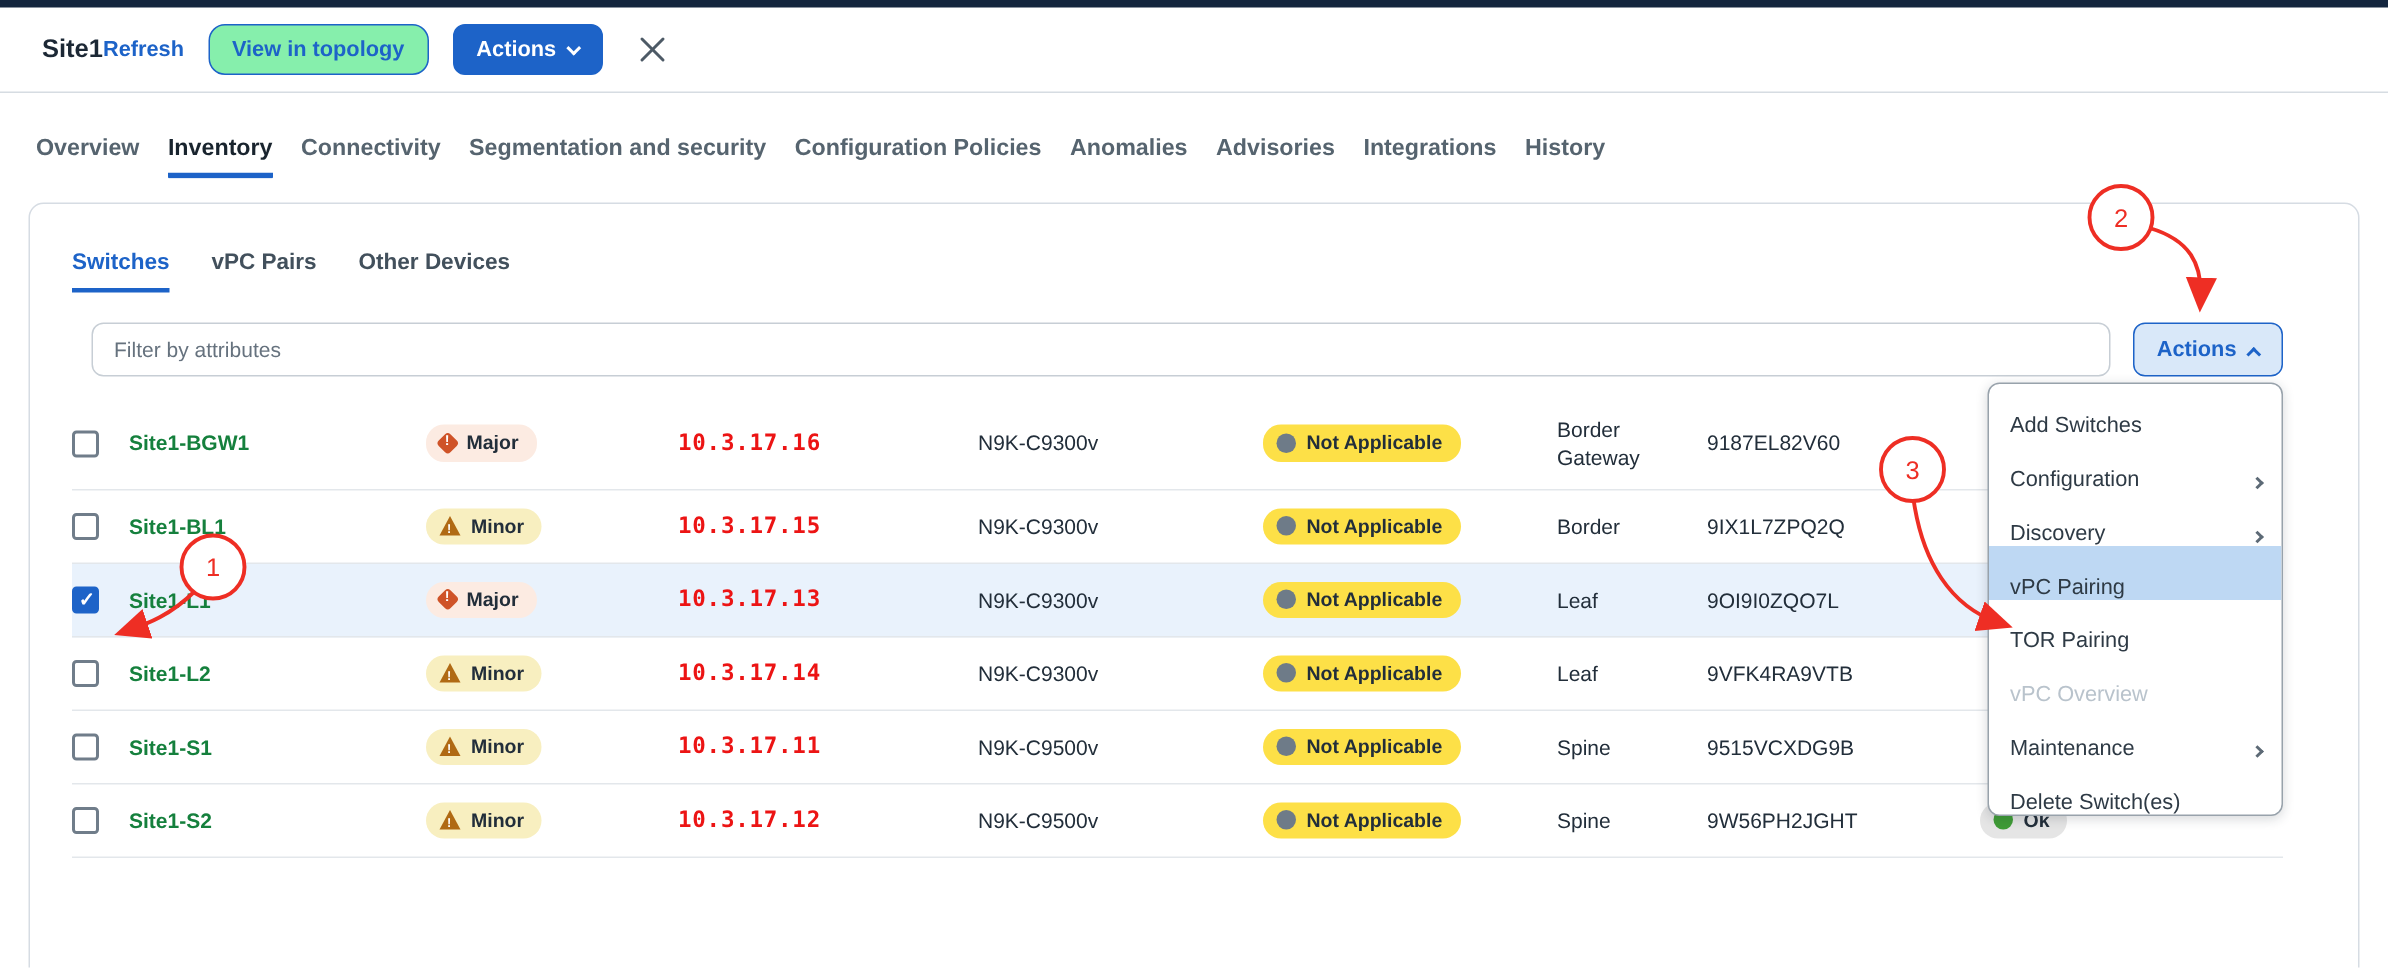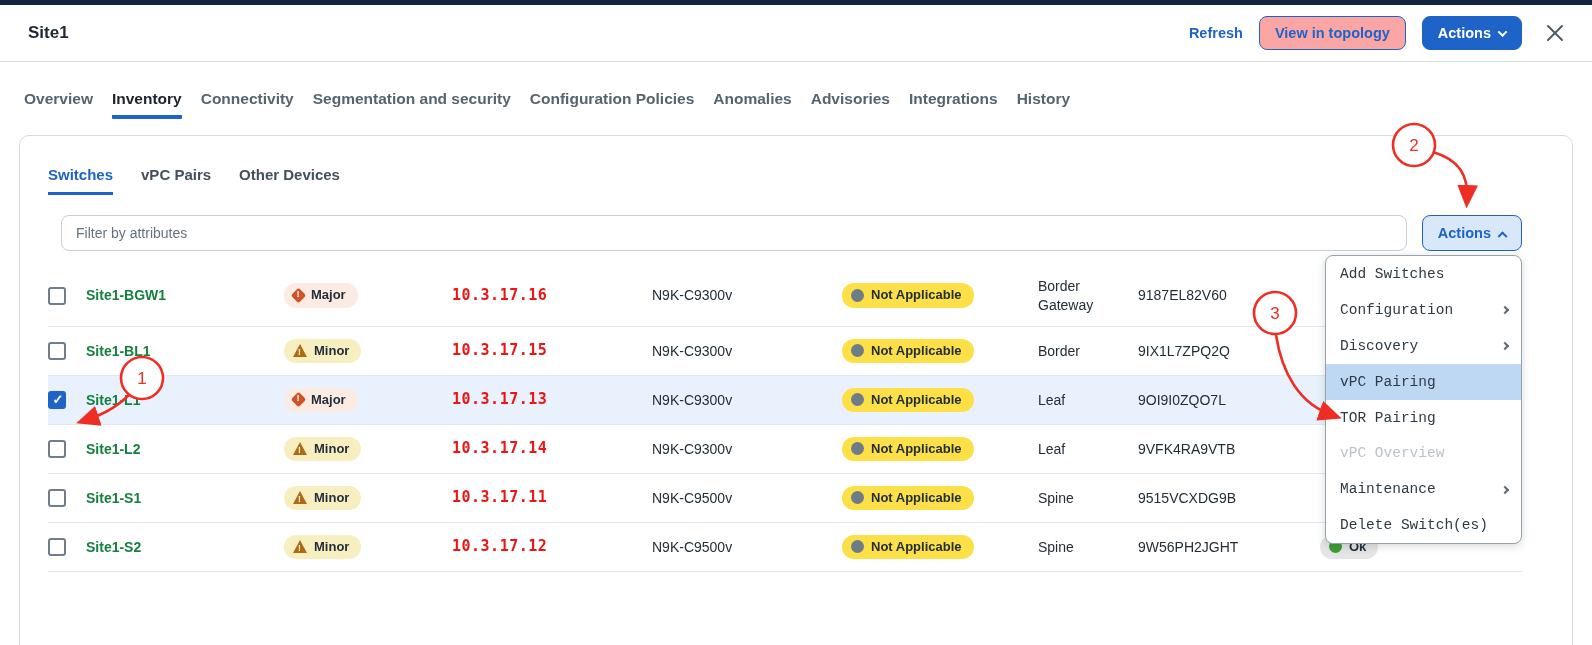--- a/index.html
+++ b/index.html
@@ -3,28 +3,28 @@
 <meta charset="utf-8">
 <style>
   * { margin:0; padding:0; box-sizing:border-box; }
   html,body { width:1592px; height:645px; overflow:hidden; background:#fff;
     font-family:"Liberation Sans", sans-serif; color:#222e3a; }
   .page { position:relative; width:1592px; height:645px; }
 
   .topbar { height:5px; background:#14263e; }
 
   
-  .hdr { height:57px; display:flex; align-items:center; justify-content:space-between;
+  .hdr { height:57px; display:flex; align-items:center; 
     padding:0 26px 0 28px; border-bottom:1px solid #d6dce2; }
   .page-title { font-size:17px; font-weight:700; color:#1c2835; }
   .hdr-right { display:flex; align-items:center; gap:16px; }
   .link-btn { color:#1d63c8; font-weight:700; font-size:14.5px; cursor:pointer; }
   .btn { border-radius:8px; font-weight:700; font-size:14.5px; cursor:pointer;
     display:inline-flex; align-items:center; gap:8px; padding:8px 15px; border:1.5px solid #1d63c8; }
-  .btn.outline { background:#fca5a5; color:#1d63c8; }
+  .btn.outline { background:#86efac; color:#1d63c8;border-radius:11px; }
   .btn.solid { background:#1d63c8; color:#fff; border-color:#1d63c8; }
   .btn.tonal { background:#d9e8f9; color:#1d63c8; }
   .chev { display:inline-block; width:7px; height:7px; border-right:2.2px solid currentColor;
     border-bottom:2.2px solid currentColor; }
   .chev.down { transform:rotate(45deg) translate(-1px,-1px); }
   .chev.up { transform:rotate(-135deg) translate(-2px,-2px); }
   .close-x { width:22px; height:22px; cursor:pointer; margin-left:6px; }
 
   
   .tabs { display:flex; gap:19px; padding-left:24px; height:73px; align-items:center; }
@@ -80,22 +80,22 @@
   .tri i { position:absolute; left:-2px; top:3px; color:#fff; font-style:normal;
     font-size:8.5px; font-weight:700; }
   .dot { width:13px; height:13px; border-radius:50%; flex:none; }
   .dot.gray { background:#6e7b88; }
   .dot.green { background:#3f9c36; }
 
   
   .menu { position:absolute; left:1325px; top:255px; width:197px; background:#fff;
     border:1px solid #98a2ab; border-radius:8px; box-shadow:0 2px 8px rgba(30,40,50,.18);
     overflow:hidden; z-index:20; }
-  .mi { height:35.9px; display:flex; align-items:center; justify-content:space-between;
-    padding:0 13px 0 14px; font-size:14.5px; color:#2e3a45; cursor:pointer;font-family:Liberation Mono, monospace; }
+  .mi { height:35.9px; display:flex; align-items:flex-end; justify-content:space-between;
+    padding:0 13px 0 14px; font-size:14.5px; color:#2e3a45; cursor:pointer; }
   .mi.hl { background:#bed8f3; }
   .mi.disabled { color:#b9c3cc; cursor:default; }
   .sub-arrow { color:#5d6a76; font-size:13px; }
   .sub-arrow .chev { width:6px; height:6px; border-color:#5d6a76; transform:rotate(-45deg); }
 
   
   .ann { position:absolute; inset:0; width:1592px; height:645px; pointer-events:none; z-index:50; }
   .ann text { font-family:"Liberation Sans",sans-serif; font-size:17px; fill:#ee2e24; font-weight:400; }
 </style>
 </head>

